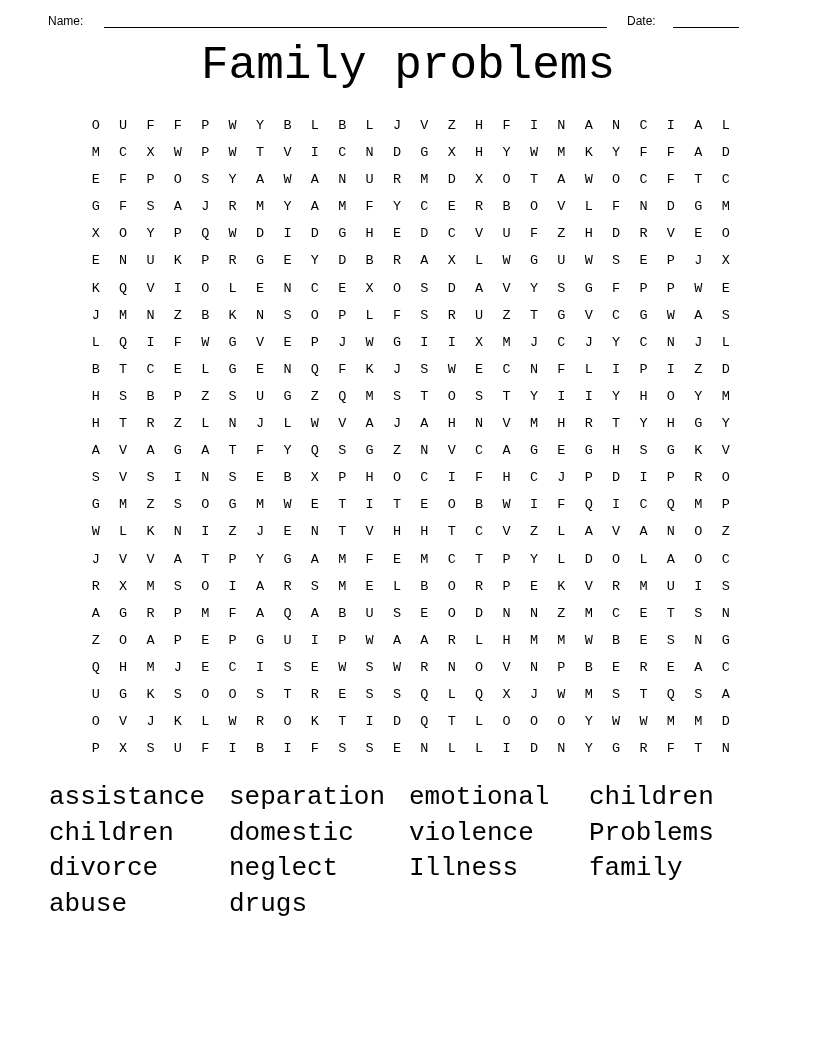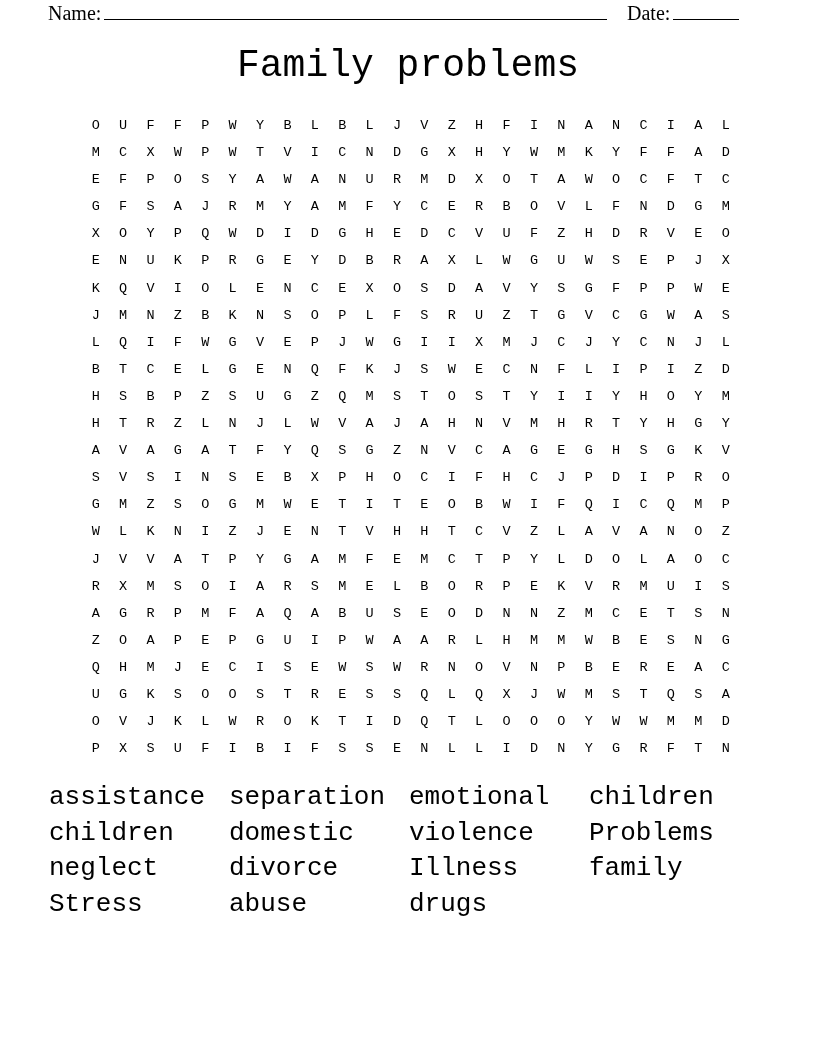--- a/index.html
+++ b/index.html
@@ -1,24 +1,24 @@
 <!DOCTYPE html>
 <html><head>
 <meta charset="utf-8">
 <style>
   html, body { margin: 0; padding: 0; background: #ffffff; }
   body { width: 816px; height: 1056px; position: relative; overflow: hidden; color: #000; }
-  .header { position: absolute; top: 4px; left: 48px; width: 700px; height: 20px;
-            font-family: Liberation Serif, serif; font-size: 20px; line-height: 18px; }
+  .header { position: absolute; top: 12px; left: 48px; width: 700px; height: 20px;
+            font-family: Liberation Sans, sans-serif; font-size: 12px; line-height: 18px; }
   .name-label { position: absolute; left: 0; top: 0; }
   .name-line { position: absolute; left: 56px; top: 15px; width: 503px; border-bottom: 1px solid #000; }
   .date-label { position: absolute; left: 579px; top: 0; }
   .date-line { position: absolute; left: 625px; top: 15px; width: 66px; border-bottom: 1px solid #000; }
   .title { position: absolute; top: 38px; left: 0; width: 816px; text-align: center;
-           font-family: "Liberation Mono", monospace; font-size: 38px; line-height: 56px; }
+           font-family: "Liberation Mono", monospace; font-size: 46px; line-height: 56px; }
   .grid { position: absolute; top: 116px; left: 82px; }
   .grid-row { display: flex; height: 27.1px; }
   .cell { width: 27.4px; text-align: center; font-family: "Liberation Mono", monospace;
           font-size: 13.5px; line-height: 20px; }
   .words { position: absolute; top: 783px; left: 49px; display: grid;
            grid-template-columns: 180px 180px 180px 180px; grid-auto-rows: 35.5px;
            font-family: "Liberation Mono", monospace; font-size: 26px; line-height: 28px; }
 </style>
 </head>
 <body>
@@ -661,20 +661,19 @@
 
 <div class="words" id="words">
     <span>assistance</span>
     <span>separation</span>
     <span>emotional</span>
     <span>children</span>
     <span>children</span>
     <span>domestic</span>
     <span>violence</span>
     <span>Problems</span>
+    <span>divorce</span>
     <span>neglect</span>
-    <span>divorce</span>
     <span>Illness</span>
     <span>family</span>
-    <span>Stress</span>
     <span>abuse</span>
     <span>drugs</span>
   </div>
 
 </body></html>

